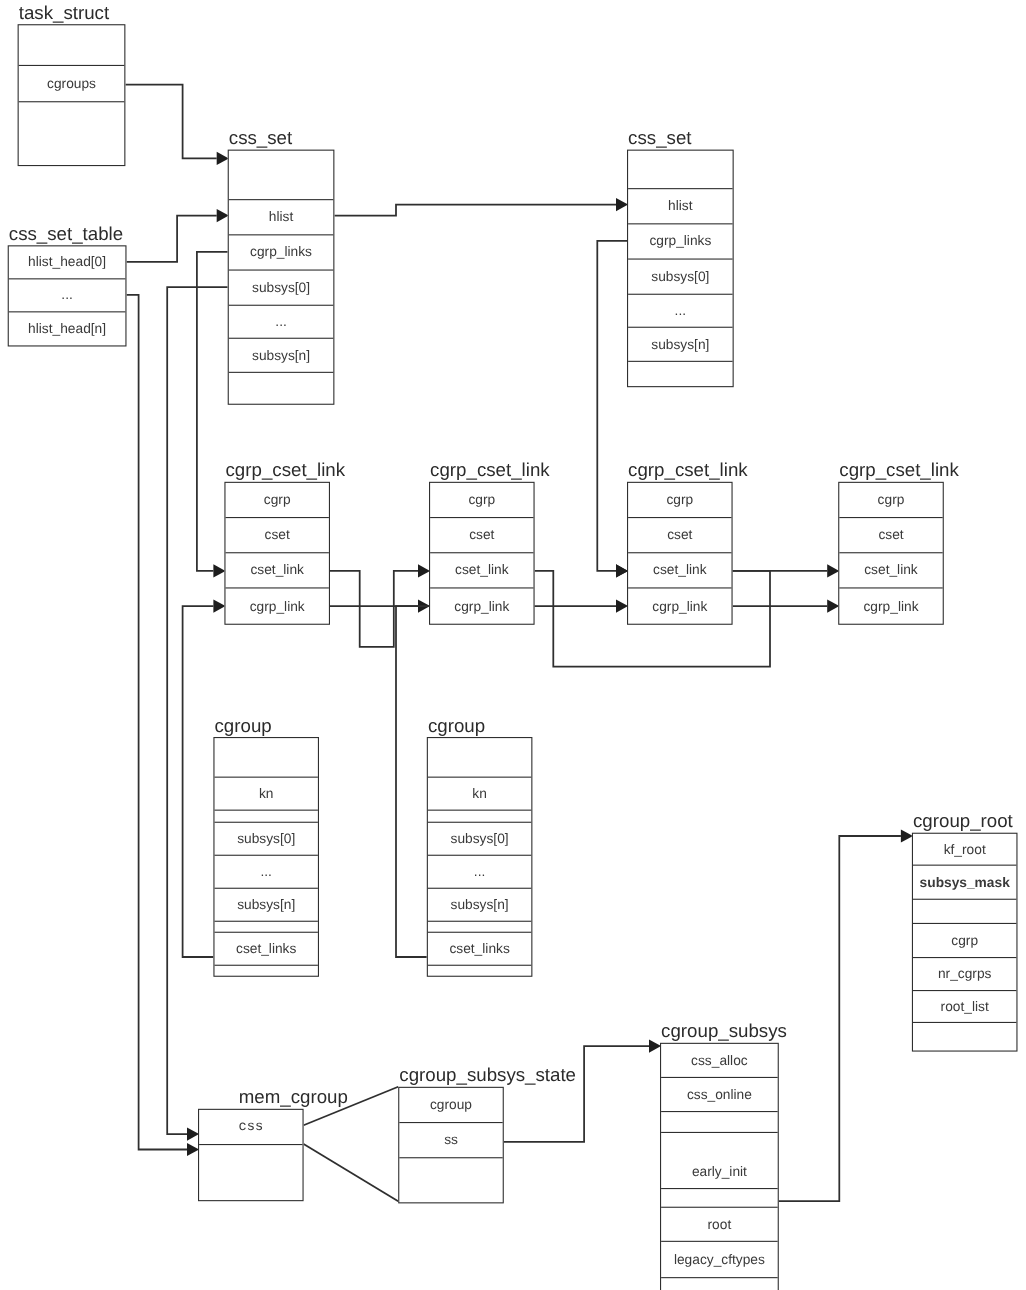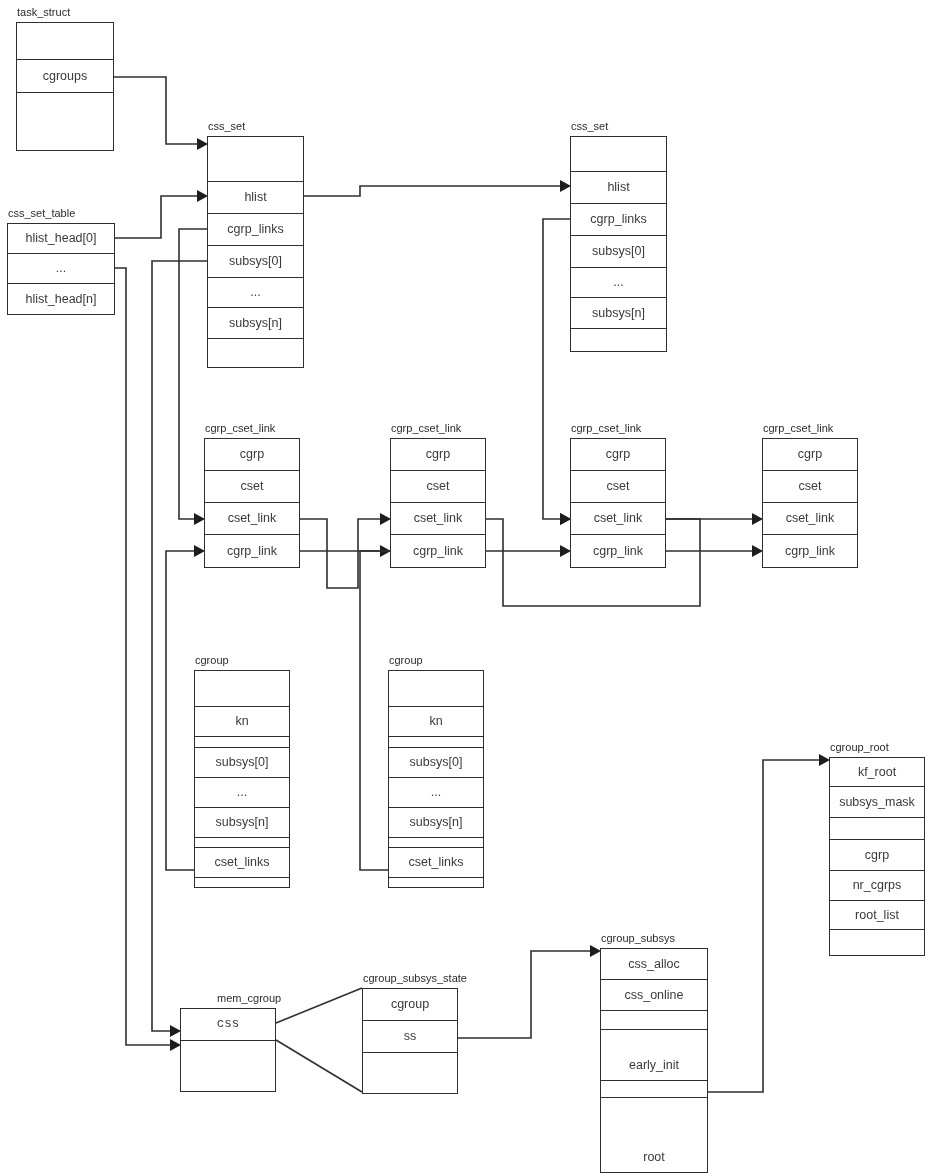--- a/index.html
+++ b/index.html
@@ -1,18 +1,18 @@
 <!DOCTYPE html>
 <html><head>
 <meta charset="utf-8">
 <style>
   html,body{margin:0;padding:0;background:#ffffff;}
   body{font-family:"Liberation Sans","DejaVu Sans",sans-serif;}
   #canvas{position:relative;width:933px;height:1173px;background:#ffffff;overflow:hidden;}
-  .struct-title{position:absolute;font-size:11px;color:#2b2b2b;white-space:nowrap;line-height:14px;}
+  .struct-title{position:absolute;font-size:17px;color:#2b2b2b;white-space:nowrap;line-height:14px;}
   .struct-box{position:absolute;box-sizing:border-box;border:1.6px solid #2f2f2f;background:#fff;}
   .row{box-sizing:border-box;border-bottom:1.6px solid #2f2f2f;display:flex;align-items:center;justify-content:center;
        font-size:12.5px;color:#3a3a3a;text-align:center;line-height:13px;overflow:hidden;padding:0 2px;}
   .row:last-child{border-bottom:none;}
   .row.blank{color:transparent;}
   svg.wires{position:absolute;left:0;top:0;width:933px;height:1173px;pointer-events:none;}
   svg.wires path,svg.wires line{fill:none;stroke:#2f2f2f;stroke-width:1.6;}
   svg.wires polygon{fill:#1d1d1d;}
 </style>
 </head>
@@ -190,21 +190,21 @@
         <div class="row" style="height: 30px;">subsys[0]</div>
         <div class="row" style="height: 30px;">...</div>
         <div class="row" style="height: 30px;">subsys[n]</div>
         <div class="row blank" style="height: 10px;"></div>
         <div class="row" style="height: 30px;">cset_links</div>
         <div class="row blank" style="height: 9px;"></div>
       </div>
       <div class="struct-title" style="left: 830px; top: 740px;">cgroup_root</div>
       <div class="struct-box" style="left: 829px; top: 757px; width: 96px;">
         <div class="row" style="height: 29px;">kf_root</div>
-        <div class="row" style="height: 31px;">subsys_mask</div>
+        <div class="row" style="height: 31px; font-weight: bold;">subsys_mask</div>
         <div class="row blank" style="height: 22px;"></div>
         <div class="row" style="height: 31px;">cgrp</div>
         <div class="row" style="height: 30px;">nr_cgrps</div>
         <div class="row" style="height: 29px;">root_list</div>
         <div class="row blank" style="height: 25px;"></div>
       </div>
       <div class="struct-title" style="left: 181px; top: 991px; margin-left: 36px;">mem_cgroup</div>
       <div class="struct-box" style="left: 180px; top: 1008px; width: 96px;">
         <div class="row" style="height: 32px; font-family: Liberation Mono, monospace;">css</div>
         <div class="row blank" style="height: 50px;"></div>
@@ -215,19 +215,19 @@
         <div class="row" style="height: 32px;">ss</div>
         <div class="row blank" style="height: 40px;"></div>
       </div>
       <div class="struct-title" style="left: 601px; top: 931px;">cgroup_subsys</div>
       <div class="struct-box" style="left: 600px; top: 948px; width: 108px;">
         <div class="row" style="height: 31px;">css_alloc</div>
         <div class="row" style="height: 31px;">css_online</div>
         <div class="row blank" style="height: 19px;"></div>
         <div class="row" style="height: 31px; margin-top: 20px;">early_init</div>
         <div class="row blank" style="height: 17px;"></div>
-        <div class="row" style="height: 31px; margin-top: 44px;">root</div>
+        <div class="row" style="height: 31px;">root</div>
         <div class="row" style="height: 33px;">legacy_cftypes</div>
         <div class="row blank" style="height: 29px;"></div>
       </div>
     </div>
 
 </div>
 
 </body></html>

